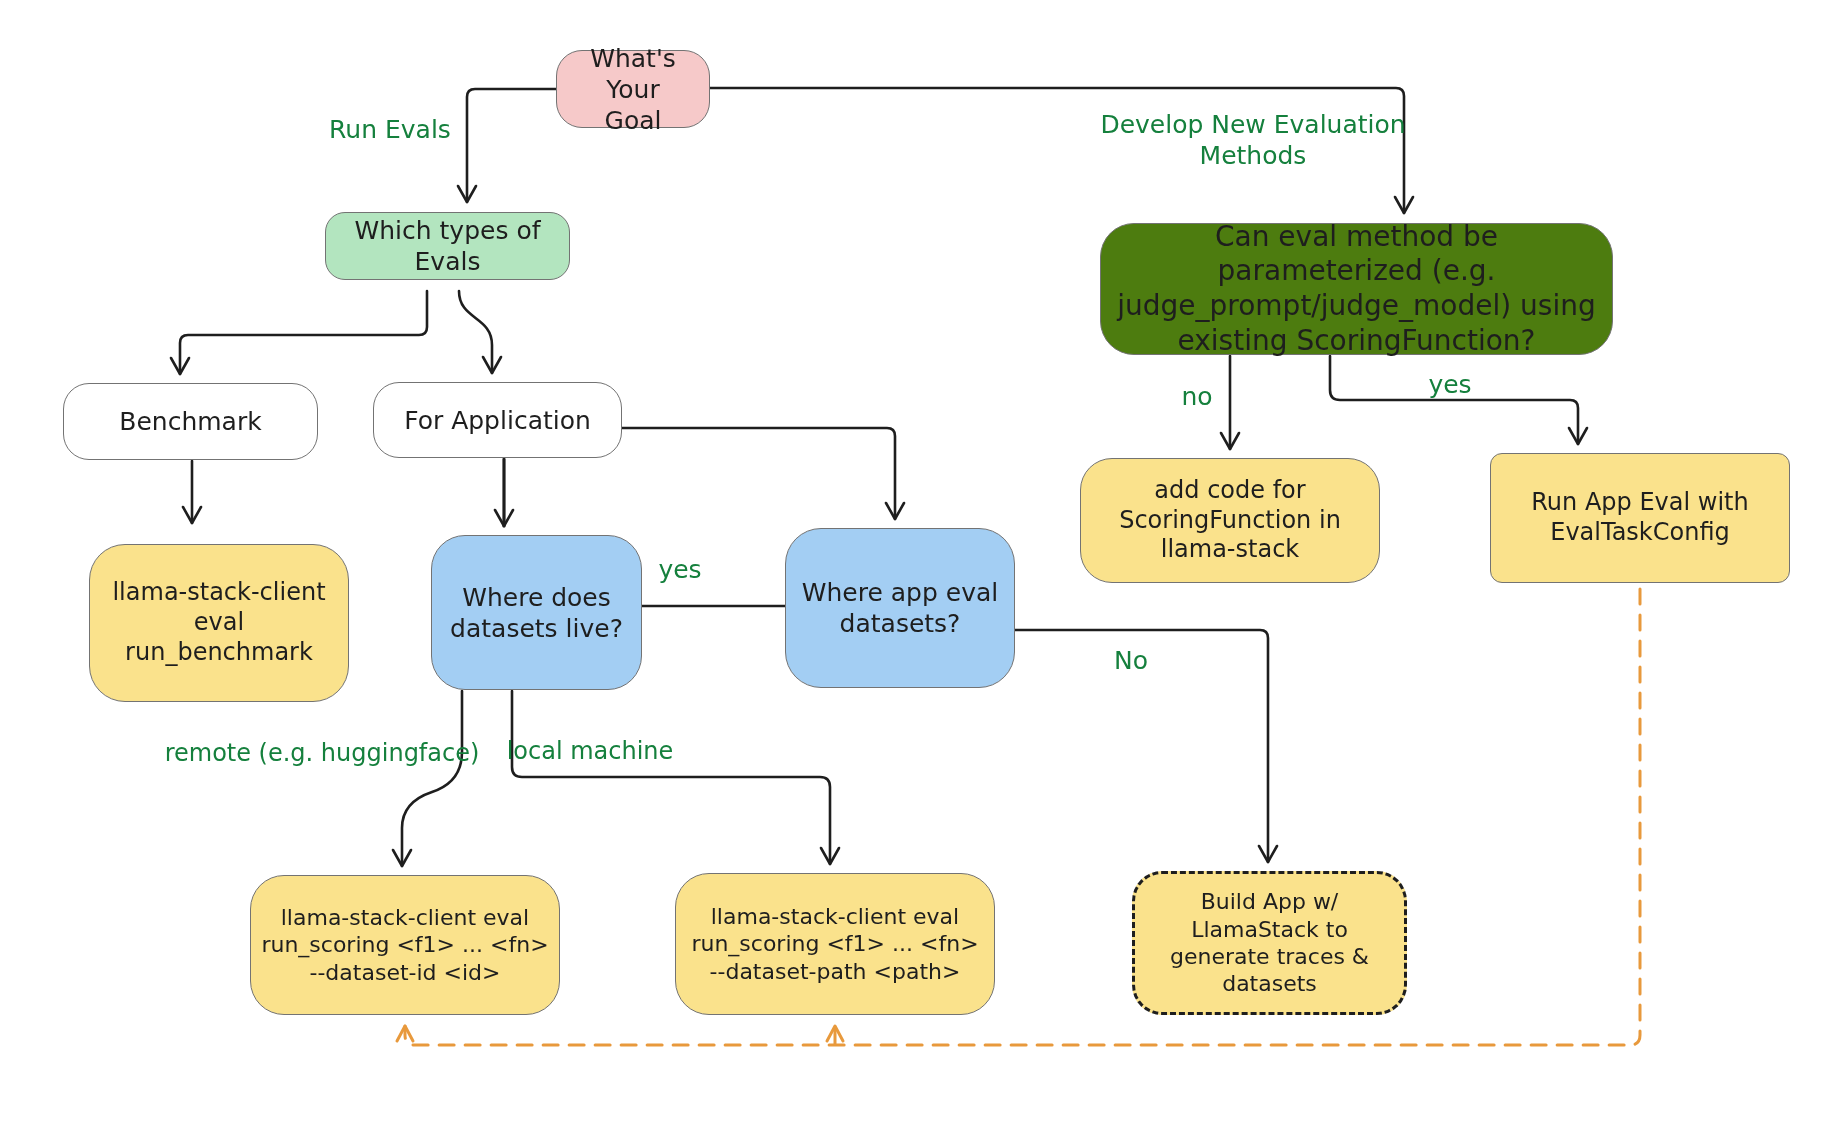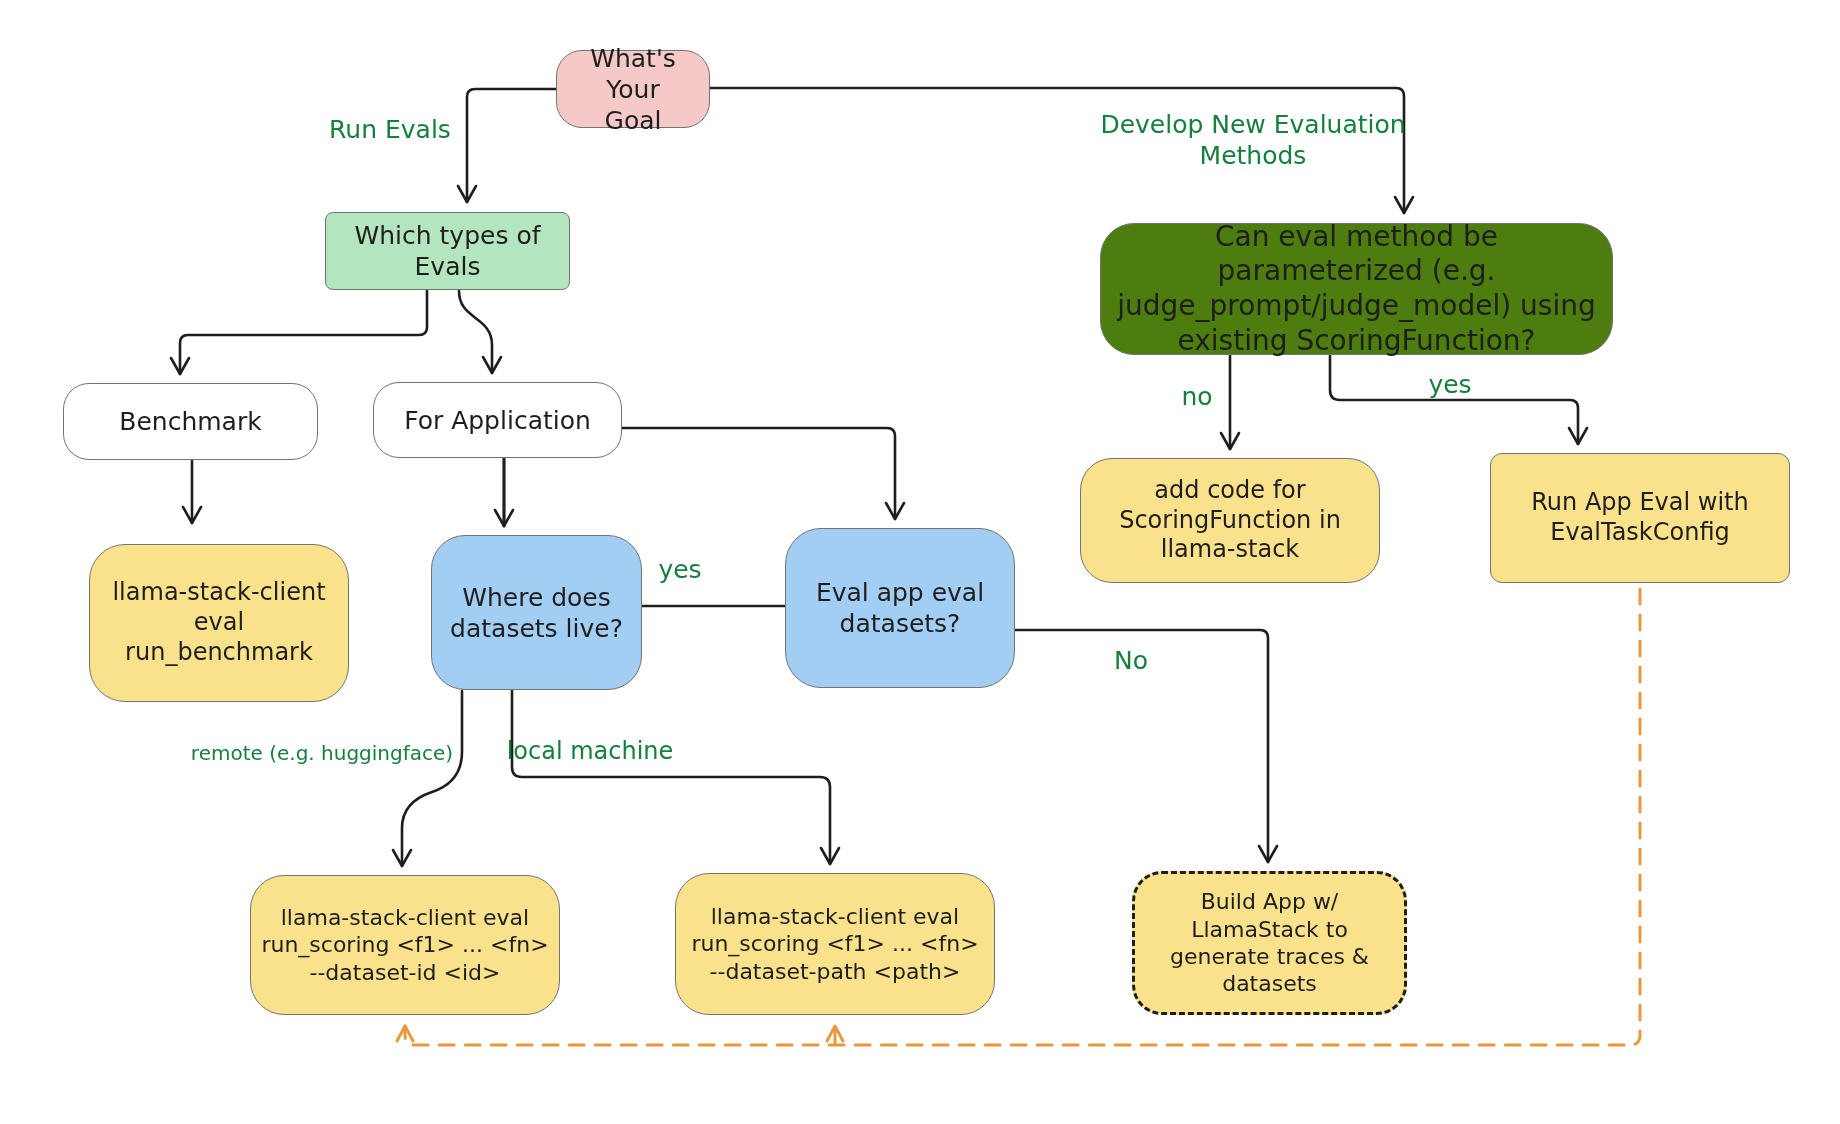--- a/index.html
+++ b/index.html
@@ -32,41 +32,41 @@
     position: absolute;
     transform: translate(-50%, -50%);
     white-space: pre-line;
     text-align: center;
     font-size: 25px;
     line-height: 1.25;
     color: #15803d;
   }
   
   #n-goal            { left: 556px;  top: 50px;  width: 154px; height: 78px;  background: #f6c9c9; border-radius: 26px; }
-  #n-which-types     { left: 325px;  top: 212px; width: 245px; height: 78px;  background: #b3e5bf; border-radius: 8px; }
+  #n-which-types     { left: 325px;  top: 212px; width: 245px; height: 68px;  background: #b3e5bf; border-radius: 20px; }
   #n-can-eval        { left: 1100px; top: 223px; width: 513px; height: 132px; background: #4d7c0f; font-size: 28px; border-radius: 34px; }
   #n-benchmark       { left: 63px;   top: 383px; width: 255px; height: 77px;  background: #ffffff; border-radius: 26px; text-align: center; }
   #n-for-application { left: 373px;  top: 382px; width: 249px; height: 76px;  background: #ffffff; border-radius: 26px; }
   #n-run-benchmark   { left: 65px;   top: 544px; width: 260px; height: 158px; background: #fae28c; font-size: 24px; border-radius: 36px; margin-left: 24px; }
   #n-where-datasets  { left: 403px;  top: 535px; width: 211px; height: 155px; background: #a3cef3; border-radius: 34px; margin-left: 28px; }
   #n-have-datasets   { left: 785px;  top: 528px; width: 230px; height: 160px; background: #a3cef3; border-radius: 36px; }
   #n-add-code        { left: 1080px; top: 458px; width: 300px; height: 125px; background: #fae28c; font-size: 24px; border-radius: 32px; }
   #n-run-app-eval    { left: 1490px; top: 453px; width: 300px; height: 130px; background: #fae28c; font-size: 24px; border-radius: 12px; }
   #n-run-scoring-id  { left: 250px;  top: 875px; width: 310px; height: 140px; background: #fae28c; font-size: 22px; border-radius: 34px; }
   #n-run-scoring-path{ left: 675px;  top: 873px; width: 320px; height: 142px; background: #fae28c; font-size: 22px; border-radius: 34px; }
   #n-build-app       { left: 1132px; top: 871px; width: 275px; height: 144px; background: #fae28c; font-size: 22px;
                        border: 3.5px dashed #1e1e1e; border-radius: 30px; }
   
   #l-run-evals  { left: 390px;  top: 130px; }
   #l-develop    { left: 1253px; top: 140px; }
   #l-param-no   { left: 1197px; top: 397px; }
   #l-param-yes  { left: 1450px; top: 385px; }
   #l-have-yes   { left: 680px;  top: 570px; }
   #l-have-no    { left: 1131px; top: 661px; }
-  #l-remote     { left: 322px;  top: 753px; font-size: 20px; }
+  #l-remote     { left: 322px;  top: 753px; font-size: 24px; }
   #l-local      { left: 590px;  top: 751px; font-size: 24px; }
 </style>
 </head>
 <body>
 
 <div class="canvas">
 
   <svg class="edges" width="1840" height="1124" viewBox="0 0 1840 1124" fill="none" stroke="#1e1e1e" stroke-width="2.6" stroke-linecap="round" stroke-linejoin="round">
     <defs>
       <marker id="ah" markerUnits="userSpaceOnUse" markerWidth="26" markerHeight="26" viewBox="0 0 26 26" refX="21" refY="13" orient="auto">
@@ -103,21 +103,21 @@
 Evals</div>
   <div class="node" id="n-can-eval">Can eval method be parameterized (e.g.
 judge_prompt/judge_model) using
 existing ScoringFunction?</div>
   <div class="node" id="n-benchmark">Benchmark</div>
   <div class="node" id="n-for-application">For Application</div>
   <div class="node" id="n-run-benchmark">llama-stack-client
 eval run_benchmark</div>
   <div class="node" id="n-where-datasets">Where does
 datasets live?</div>
-  <div class="node" id="n-have-datasets">Eval app eval
+  <div class="node" id="n-have-datasets">Where app eval
 datasets?</div>
   <div class="node" id="n-add-code">add code for
 ScoringFunction in
 llama-stack</div>
   <div class="node" id="n-run-app-eval">Run App Eval with
 EvalTaskConfig</div>
   <div class="node" id="n-run-scoring-id">llama-stack-client eval
 run_scoring &lt;f1&gt; ... &lt;fn&gt;
 --dataset-id &lt;id&gt;</div>
   <div class="node" id="n-run-scoring-path">llama-stack-client eval

